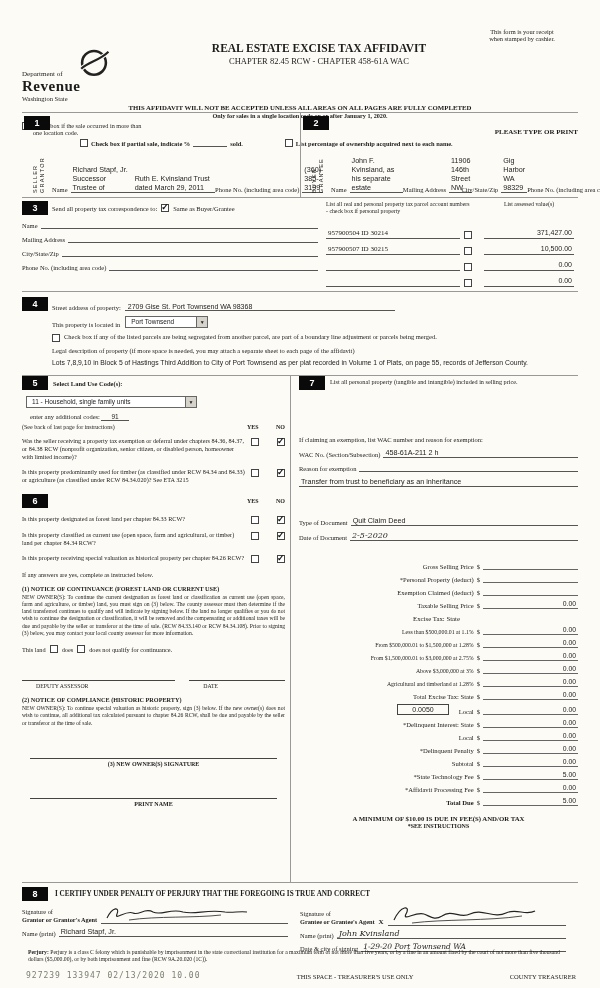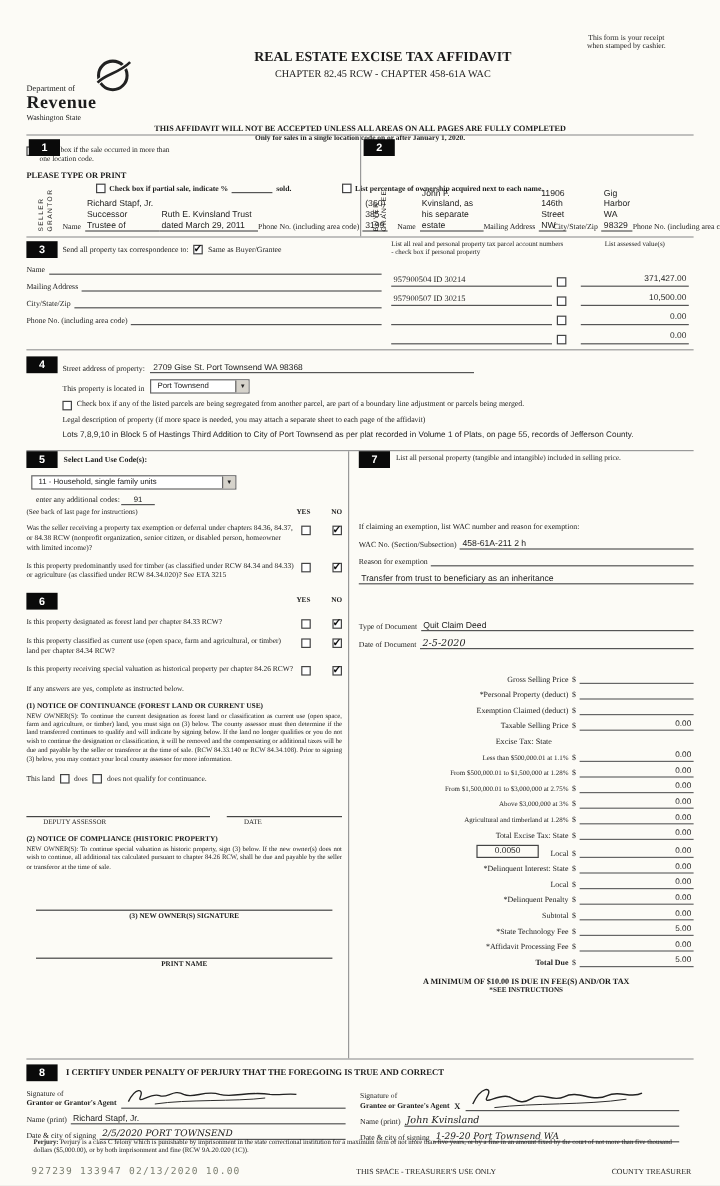--- a/index.html
+++ b/index.html
@@ -22,21 +22,21 @@
 .dept-small{font-size:7px;margin-top:48px;}
 .dept-name{font-size:15px;font-weight:bold;letter-spacing:.5px;}
 .dept-state{font-size:6.5px;}
 .logo-mark{width:34px;height:34px;margin-left:-4px;flex:none;}
 .titles{flex:1;text-align:center;padding-top:6px;margin-top:14px;}
 .form-title{font-size:11.5px;font-weight:bold;}
 .form-chapter{font-size:8.5px;margin-top:2px;}
 .receipt{width:112px;font-size:6.4px;text-align:center;padding-top:6px;}
 .warning{text-align:center;font-weight:bold;font-size:6.8px;margin-top:2px;}
 .only-note{text-align:center;font-size:6.2px;font-weight:bold;margin-top:1px;}
-.hdr-row2{display:flex;justify-content:space-between;margin-top:3px;flex-direction:column;}
+.hdr-row2{display:flex;justify-content:space-between;margin-top:3px;}
 .multiloc{display:flex;gap:3px;font-size:6.2px;width:160px;}
 .please-type{font-size:7px;font-weight:bold;padding-top:6px;}
 .partial-line{display:flex;align-items:flex-end;gap:3px;font-size:6.4px;font-weight:bold;margin-top:3px;padding-left:58px;}
 
 .parties{display:flex;border-top:1px solid #999;border-bottom:1px solid #999;}
 .party{width:50%;display:flex;padding:3px 8px 4px 0;}
 .party+.party{border-left:1px solid #999;}
 .party-side{width:30px;display:flex;flex-direction:column;align-items:flex-start;padding-left:2px;}
 .vwrap{flex:1;display:flex;justify-content:center;gap:1px;padding-top:4px;width:100%;}
 .vlabel{writing-mode:vertical-rl;transform:rotate(180deg);font-size:5.5px;letter-spacing:1.2px;font-family:"Liberation Sans",sans-serif;color:#222;}
@@ -533,24 +533,20 @@
             <svg class="sigsvg" width="150" height="20" viewBox="0 0 150 20">
               <path d="M6 15 C12 3 19 4 16 11 C13 18 25 7 32 10 C38 13 44 4 52 9 C60 13 70 5 82 9 C94 12 106 6 124 9 C132 10 138 8 146 9" fill="none" stroke="#222" stroke-width="1.1"></path>
               <path d="M28 17 C55 13 95 15 120 12" fill="none" stroke="#222" stroke-width="0.8"></path>
             </svg>
           </div>
         </div>
         <div class="fl">
           <span class="lbl">Name (print)</span>
           <span class="val typed">Richard Stapf, Jr.</span>
         </div>
-        <div class="fl">
-          <span class="lbl">Date &amp; city of signing</span>
-          <span class="val hand" style="font-size:7.5px;">2/5/2020    PORT TOWNSEND</span>
-        </div>
       </div>
       <div class="s8-col">
         <div class="s8-sigrow">
           <div class="s8-lab">
             <div>Signature of</div>
             <b>Grantee or Grantee's Agent</b>
           </div>
           <b style="font-size:7px;">X</b>
           <div style="flex:1;border-bottom:1px solid #555;">
             <svg class="sigsvg" width="150" height="22" viewBox="0 0 150 22">

